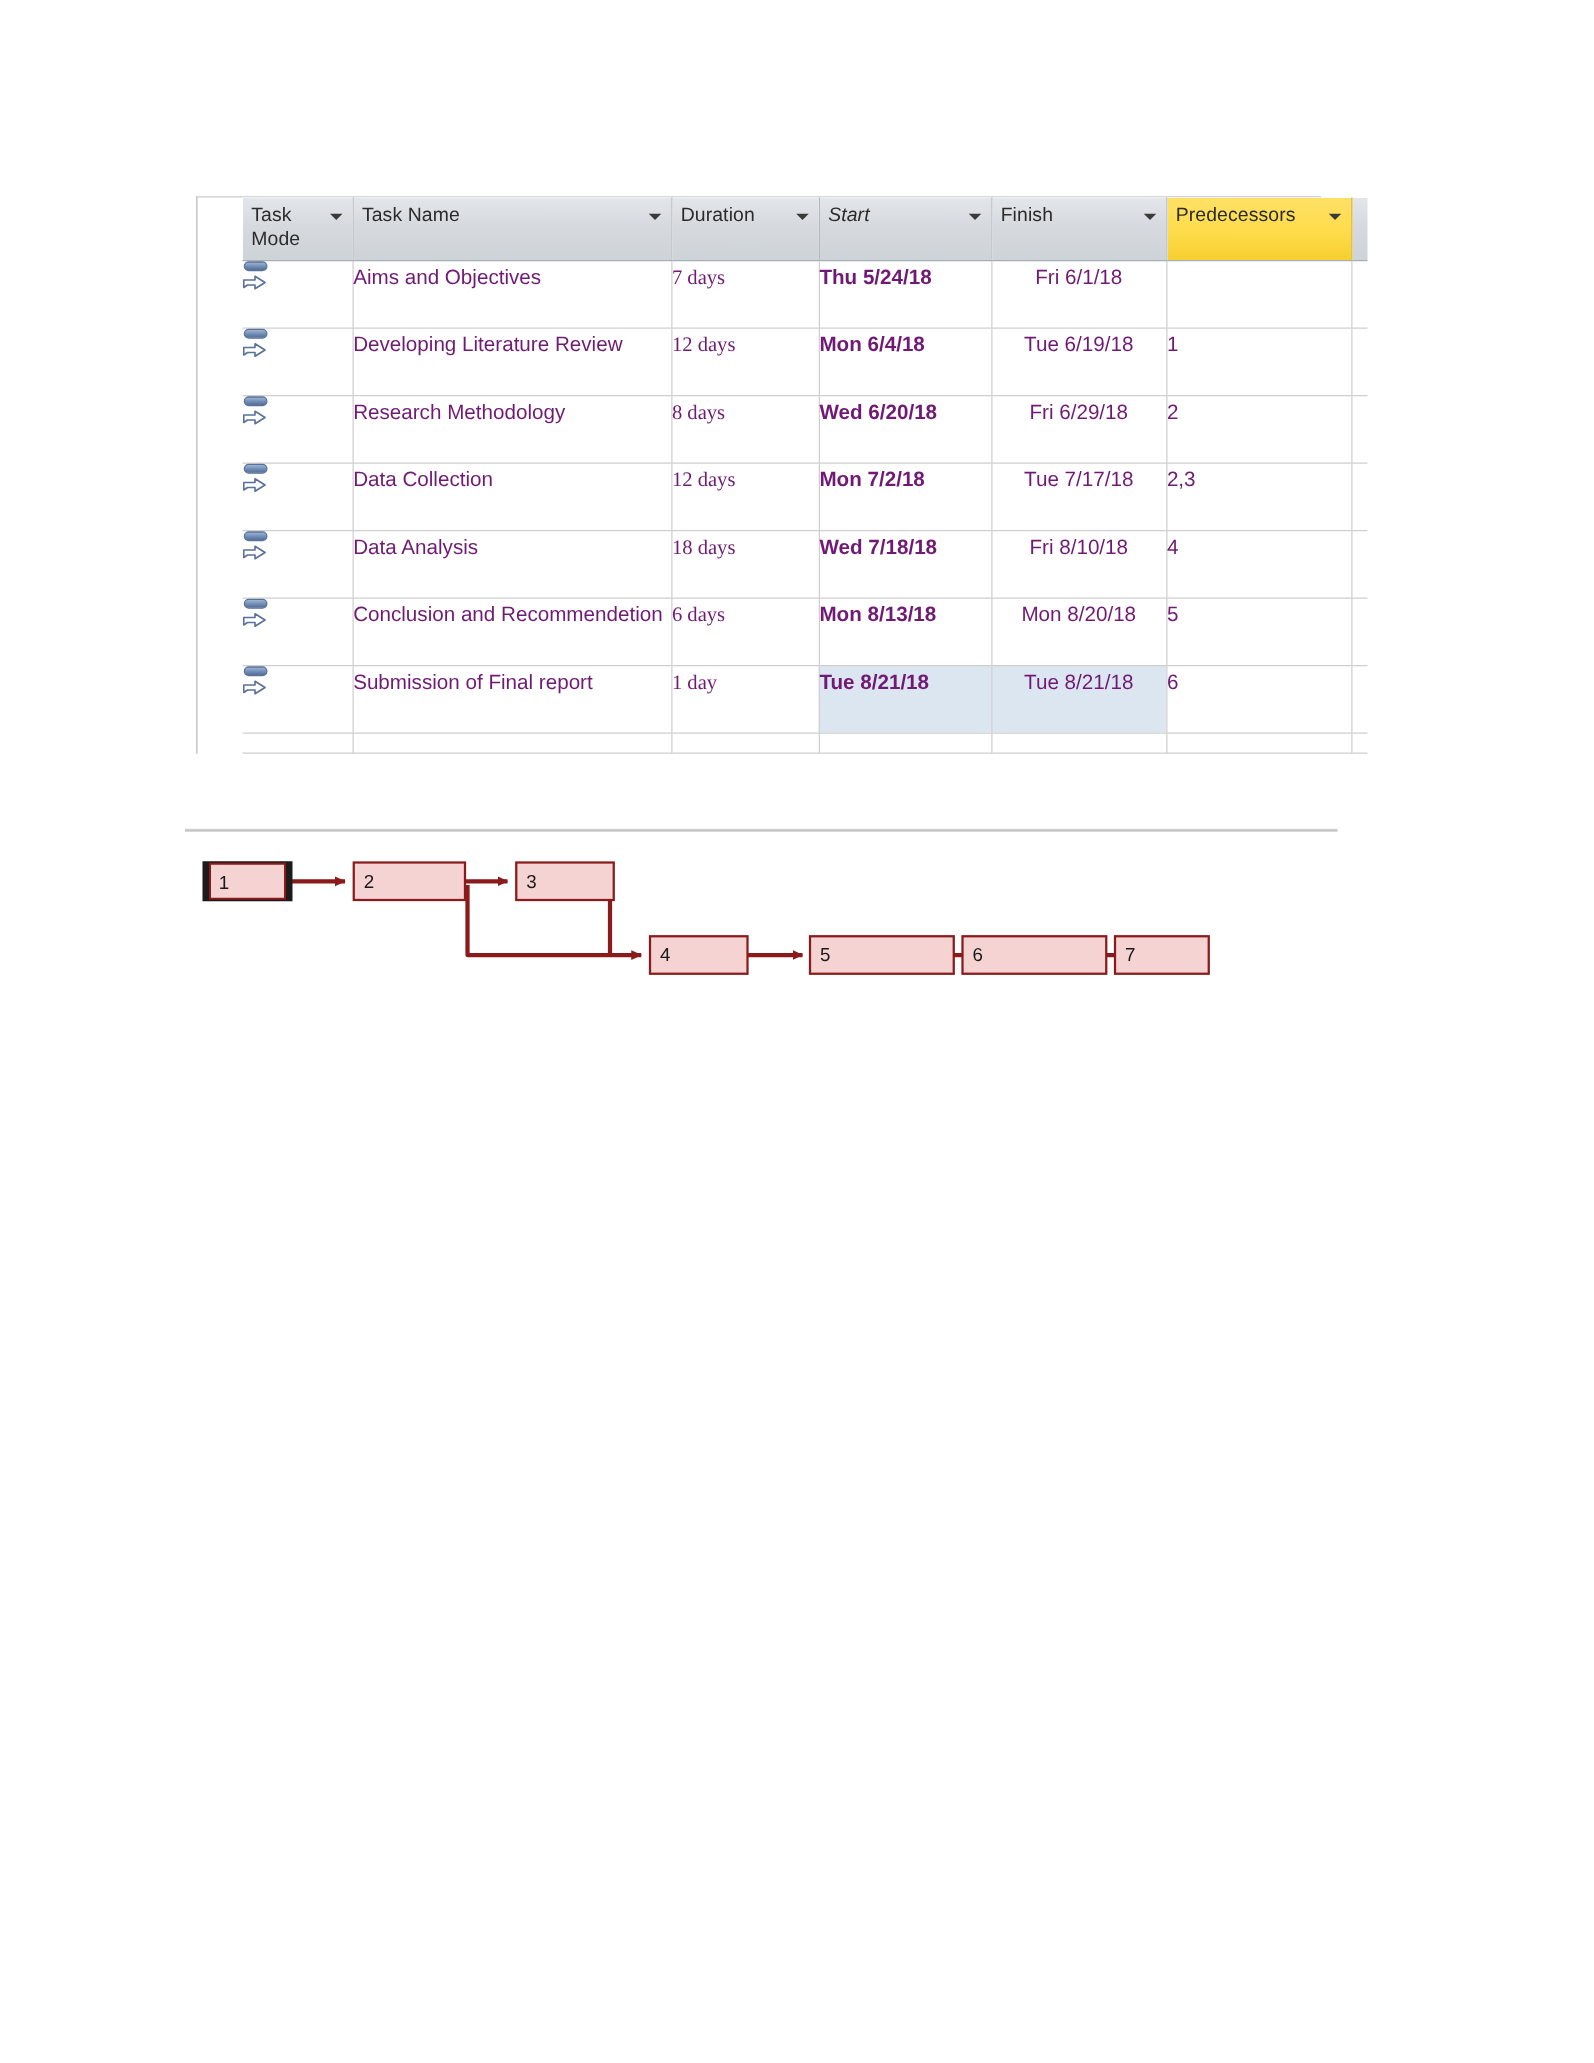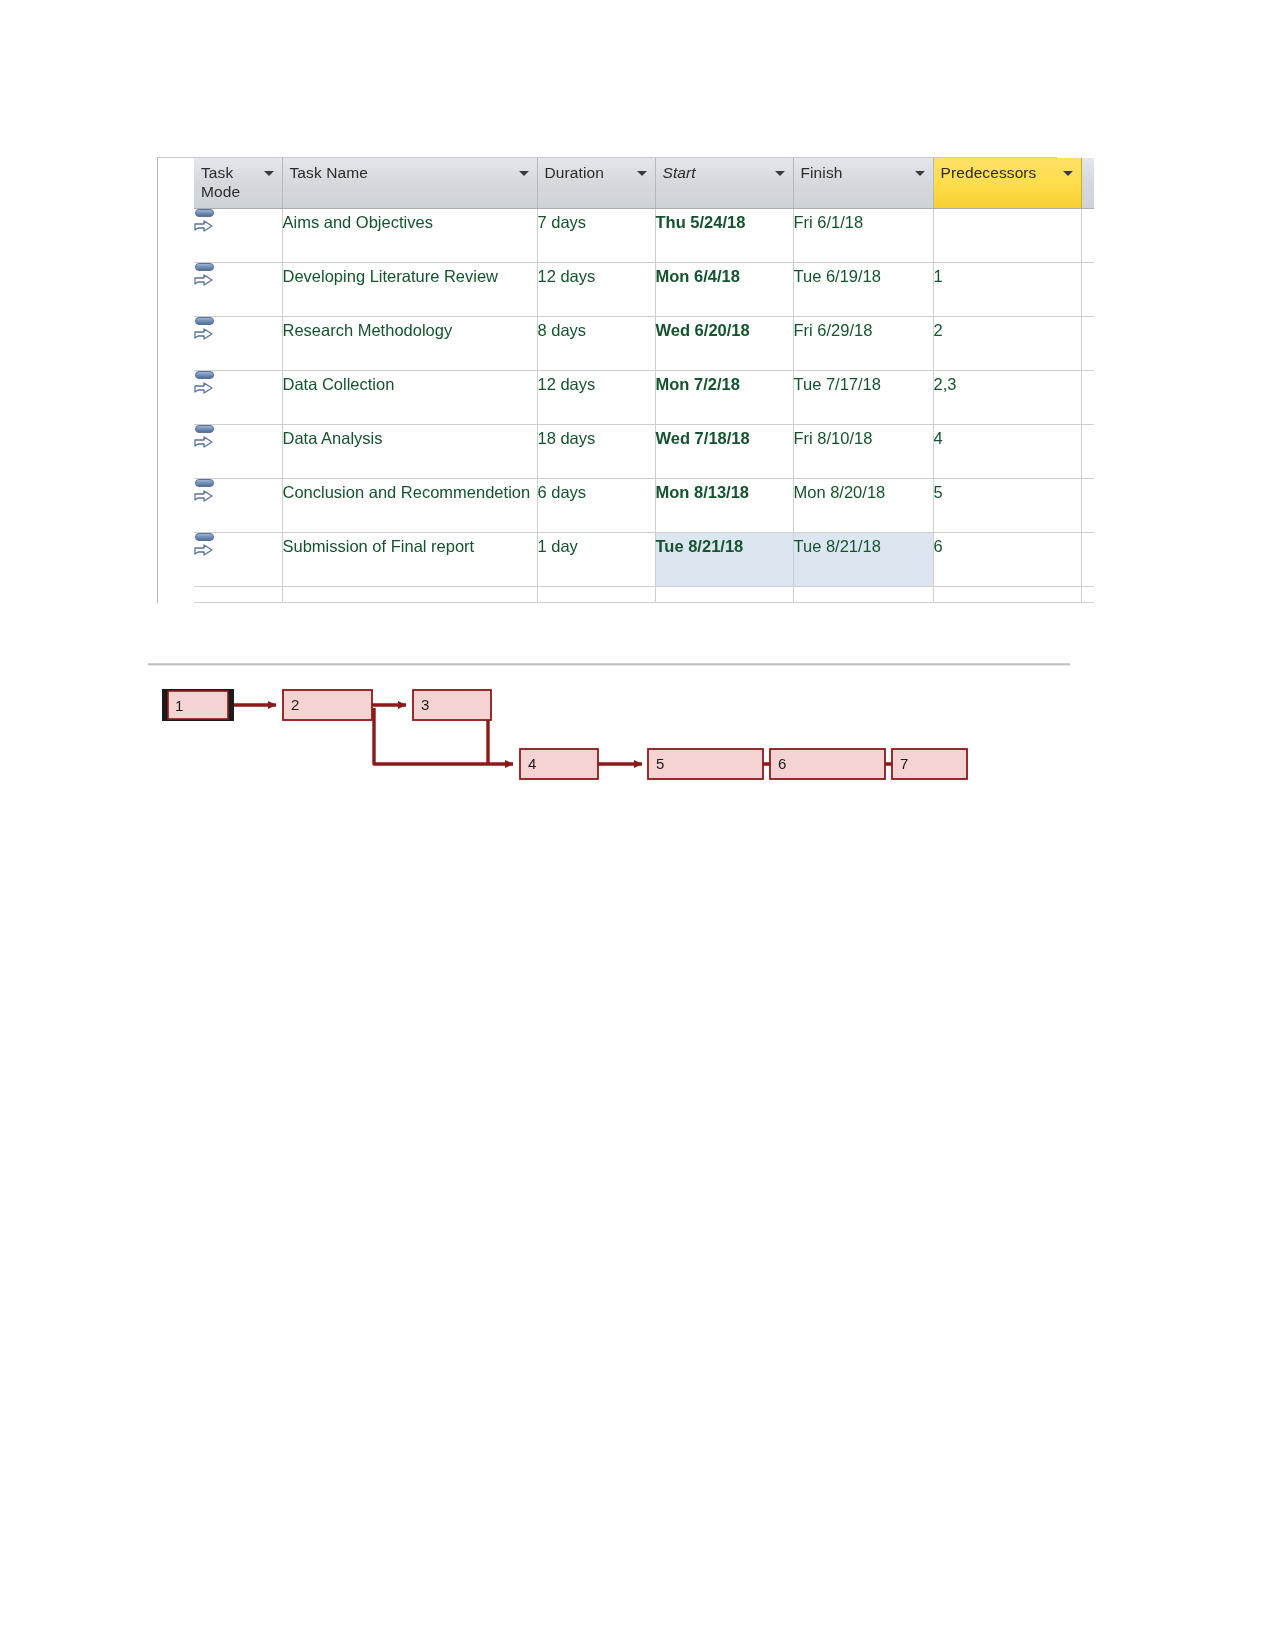--- a/index.html
+++ b/index.html
@@ -81,35 +81,35 @@
     border-left: 5px solid transparent;
     border-right: 5px solid transparent;
     border-top: 5px solid #3a3a3a;
   }
 
   
   tbody td {
     border-right: 1px solid #cfcfcf;
     border-bottom: 1px solid #cfcfcf;
     font-size: 16.5px;
-    color: #14532d;
+    color: #701a75;
     line-height: 26px;
     padding: 3px 7px 3px 8px;
   }
   tbody td.edge { border-right: none; }
 
   td.c-mode {
     width: 88px;
     padding-left: 8px;
     padding-top: 2px;
   }
   td.c-name   { width: 255px; padding-left: 14px; }
-  td.c-dur    { width: 118px; }
+  td.c-dur    { width: 118px; font-family: Liberation Serif, serif; }
   td.c-start  { width: 138px; font-weight: bold; }
-  td.c-finish { width: 140px; }
+  td.c-finish { width: 140px; text-align: center; }
   td.c-pred   { width: 148px; }
   td.c-extra  { width: 13px; }
 
   th.h-mode   { width: 88px; }
   th.h-name   { width: 255px; }
   th.h-dur    { width: 118px; }
   th.h-start  { width: 138px; font-style: italic; }
   th.h-finish { width: 140px; }
   th.h-pred   { width: 148px; }
   th.h-extra  { width: 13px; }

